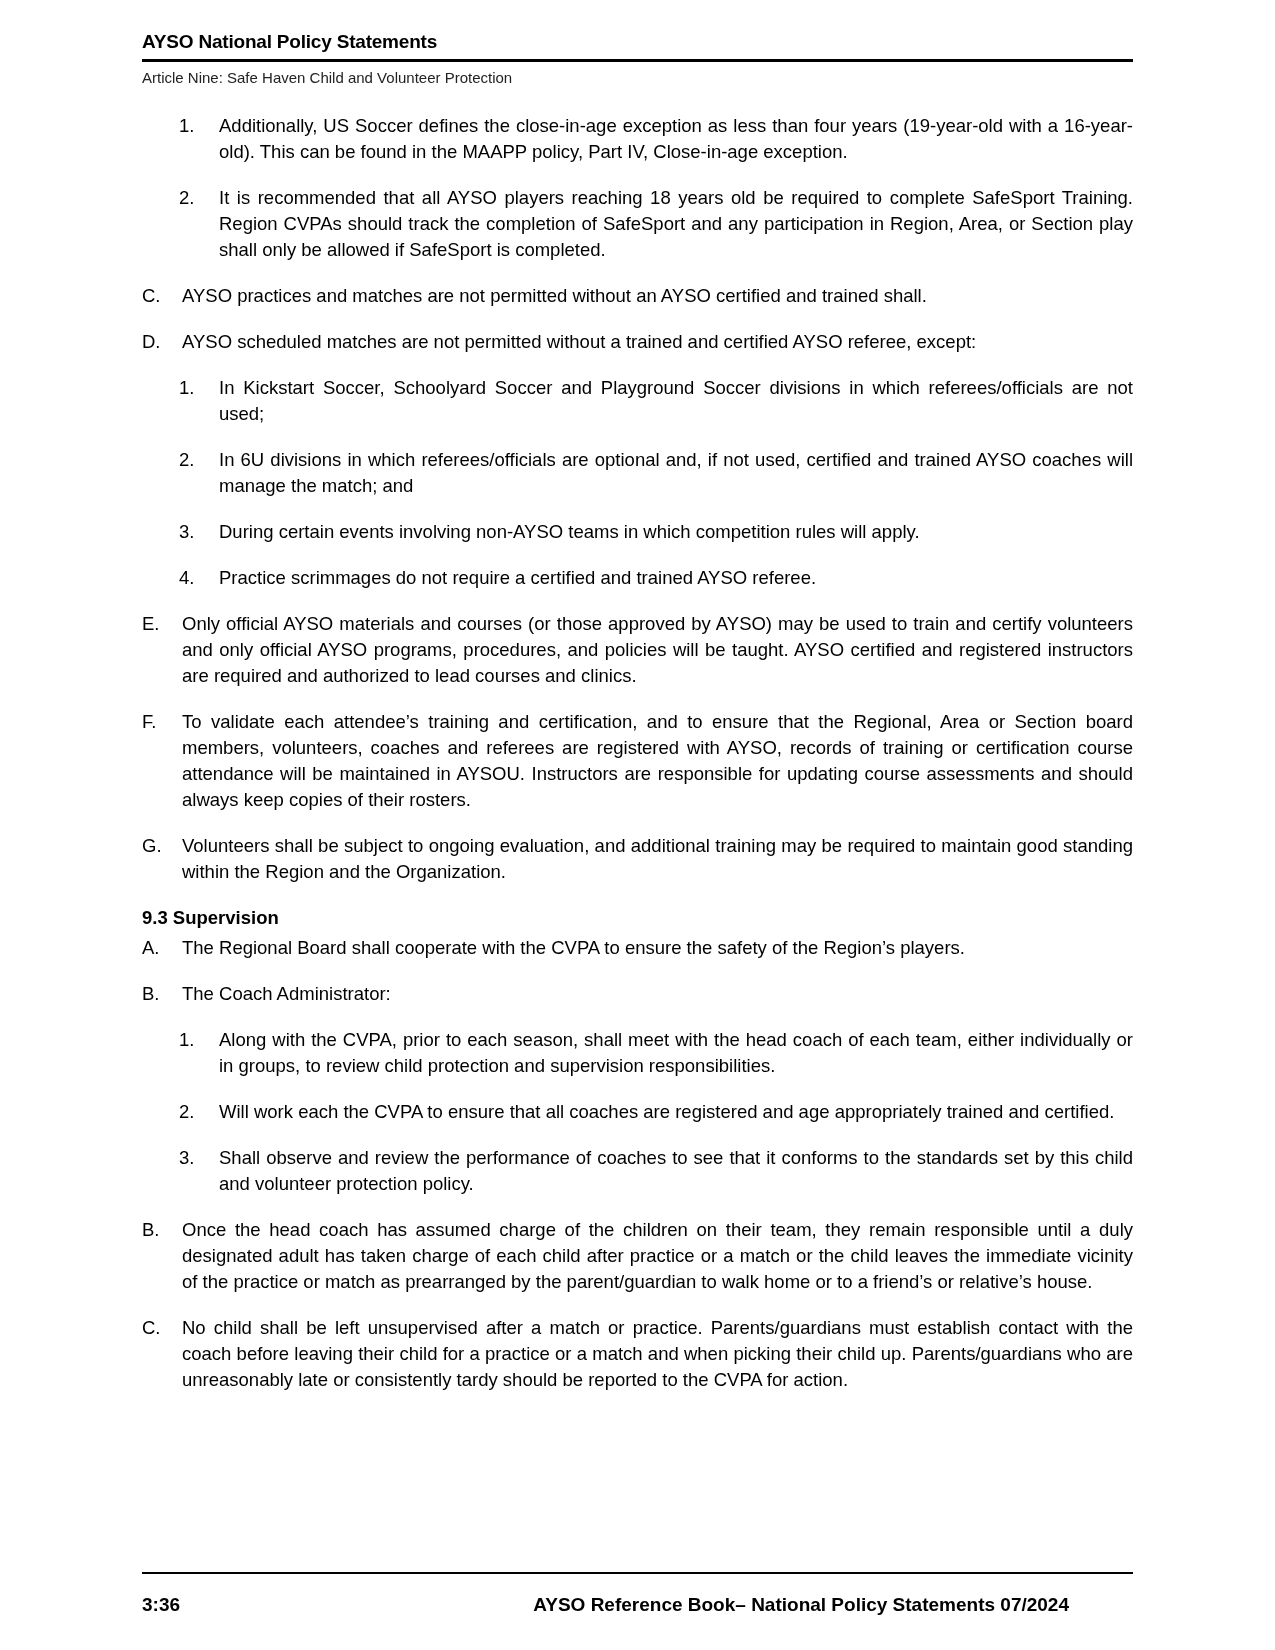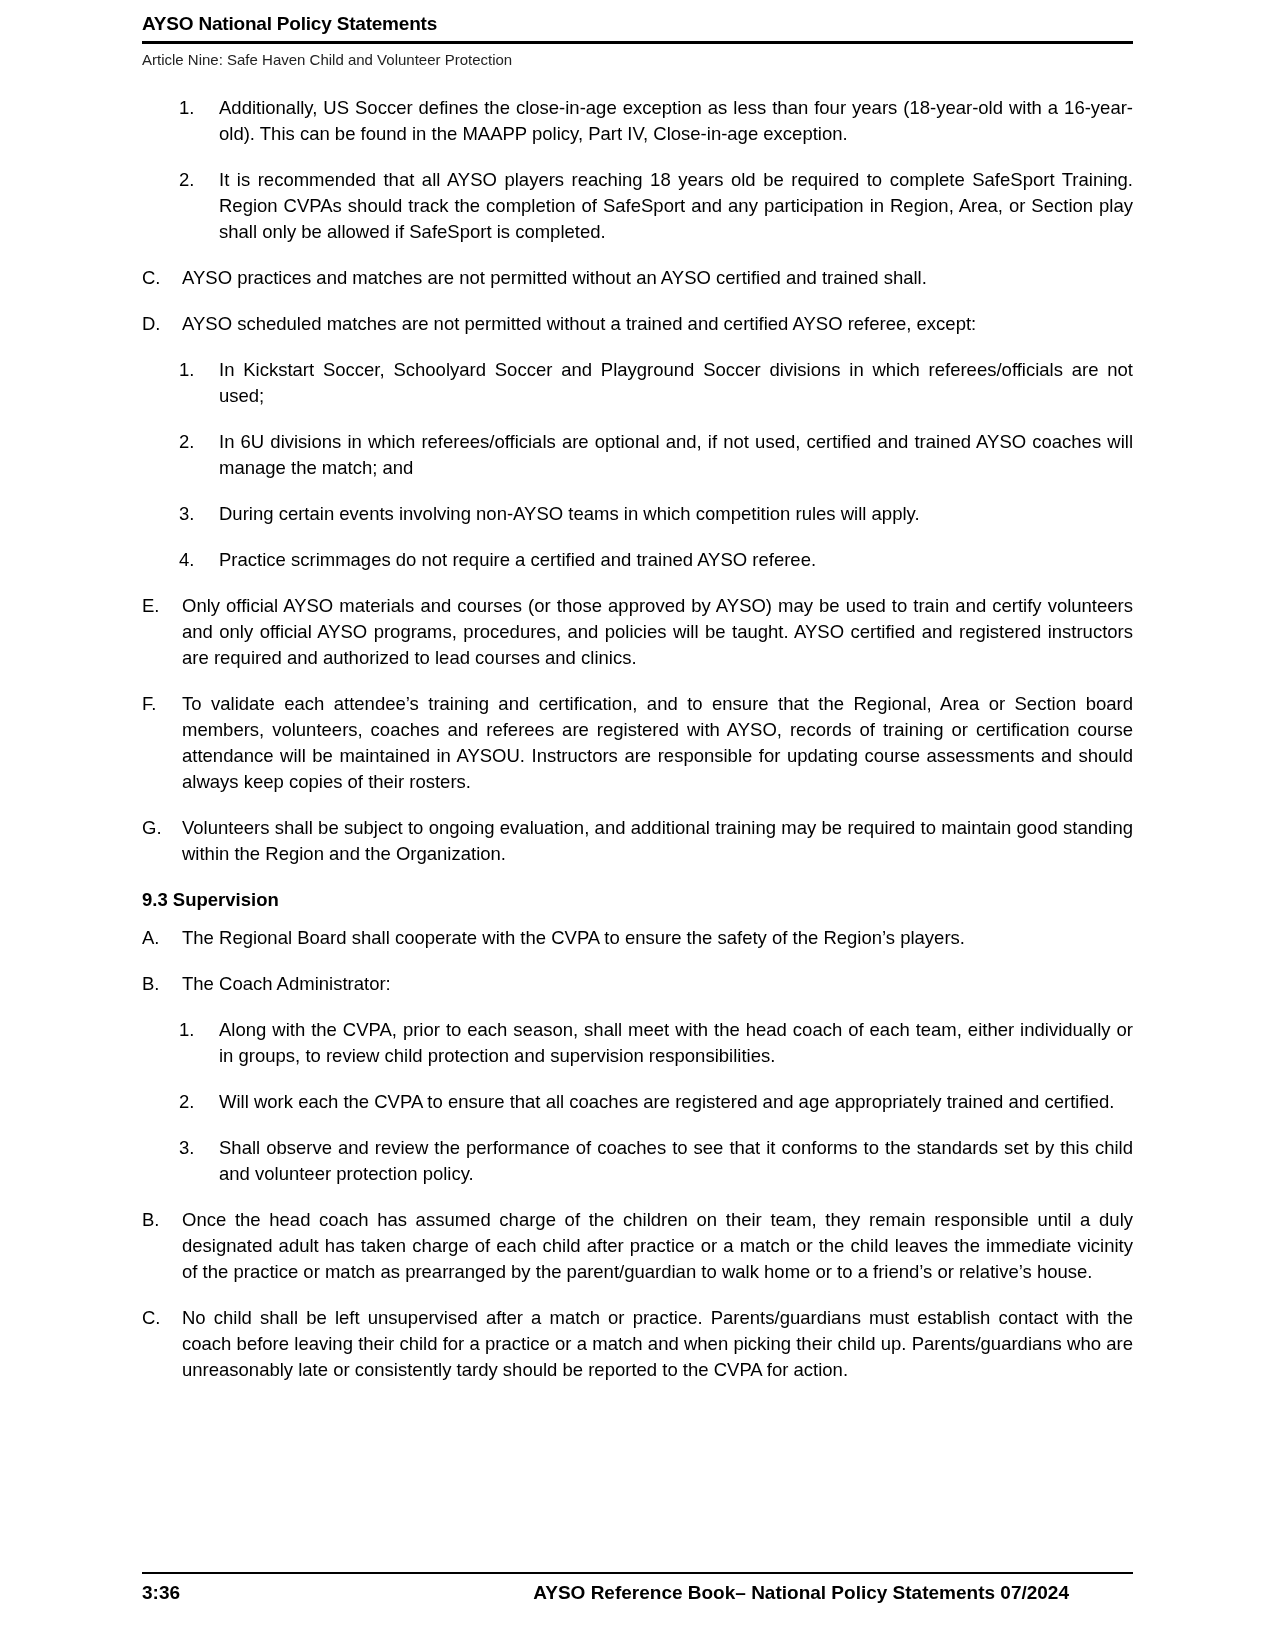--- a/index.html
+++ b/index.html
@@ -12,21 +12,21 @@
     width: 1275px;
     height: 1650px;
     background: #ffffff;
     font-family: "Liberation Sans", sans-serif;
     color: #000000;
     overflow: hidden;
   }
   .content {
     position: absolute;
     left: 142px;
-    top: 12px;
+    top: 30px;
     width: 991px;
   }
   .doc-title {
     font-size: 19px;
     font-weight: bold;
     line-height: 24px;
     letter-spacing: -0.2px;
   }
   .header-rule {
     border: none;
@@ -53,29 +53,29 @@
   .item.numbered {
     margin-left: 37px;
   }
   .item .marker {
     position: absolute;
     left: 0;
     top: 0;
   }
   .heading {
     font-weight: bold;
-    margin-bottom: 12px;
+    margin-bottom: 4px;
   }
   .doc-footer {
     position: absolute;
     left: 142px;
     width: 991px;
     top: 1572px;
     border-top: 2px solid #000000;
-    padding-top: 7px;
+    padding-top: 19px;
     display: flex;
     justify-content: space-between;
     font-size: 19px;
     font-weight: bold;
     line-height: 24px;
   }
   .footer-right {
     margin-right: 64px;
   }
 </style>
@@ -84,21 +84,21 @@
 
 <div class="page">
   <div class="content">
     <div class="doc-header">
       <div class="doc-title">AYSO National Policy Statements</div>
       <hr class="header-rule">
       <div class="doc-subtitle">Article Nine: Safe Haven Child and Volunteer Protection</div>
     </div>
 
     <div class="doc-body" id="doc-body">
-        <div class="item numbered"><span class="marker">1.</span><span class="text">Additionally, US Soccer defines the close-in-age exception as less than four years (18-year-old with a 16-year-old).  This can be found in the MAAPP policy, Part IV, Close-in-age exception.</span></div>
+        <div class="item numbered"><span class="marker">1.</span><span class="text">Additionally, US Soccer defines the close-in-age exception as less than four years (19-year-old with a 16-year-old).  This can be found in the MAAPP policy, Part IV, Close-in-age exception.</span></div>
         <div class="item numbered"><span class="marker">2.</span><span class="text">It is recommended that all AYSO players reaching 18 years old be required to complete SafeSport Training. Region CVPAs should track the completion of SafeSport and any participation in Region, Area, or Section play shall only be allowed if SafeSport is completed.</span></div>
         <div class="item lettered"><span class="marker">C.</span><span class="text">AYSO practices and matches are not permitted without an AYSO certified and trained shall.</span></div>
         <div class="item lettered"><span class="marker">D.</span><span class="text">AYSO scheduled matches are not permitted without a trained and certified AYSO referee, except:</span></div>
         <div class="item numbered"><span class="marker">1.</span><span class="text">In Kickstart Soccer, Schoolyard Soccer and Playground Soccer divisions in which referees/officials are not used;</span></div>
         <div class="item numbered"><span class="marker">2.</span><span class="text">In 6U divisions in which referees/officials are optional and, if not used, certified and trained AYSO coaches will manage the match; and</span></div>
         <div class="item numbered"><span class="marker">3.</span><span class="text">During certain events involving non-AYSO teams in which competition rules will apply.</span></div>
         <div class="item numbered"><span class="marker">4.</span><span class="text">Practice scrimmages do not require a certified and trained AYSO referee.</span></div>
         <div class="item lettered"><span class="marker">E.</span><span class="text">Only official AYSO materials and courses (or those approved by AYSO) may be used to train and certify volunteers and only official AYSO programs, procedures, and policies will be taught. AYSO certified and registered instructors are required and authorized to lead courses and clinics.</span></div>
         <div class="item lettered"><span class="marker">F.</span><span class="text">To validate each attendee’s training and certification, and to ensure that the Regional, Area or Section board members, volunteers, coaches and referees are registered with AYSO, records of training or certification course attendance will be maintained in AYSOU. Instructors are responsible for updating course assessments and should always keep copies of their rosters.</span></div>
         <div class="item lettered"><span class="marker">G.</span><span class="text">Volunteers shall be subject to ongoing evaluation, and additional training may be required to maintain good standing within the Region and the Organization.</span></div>

